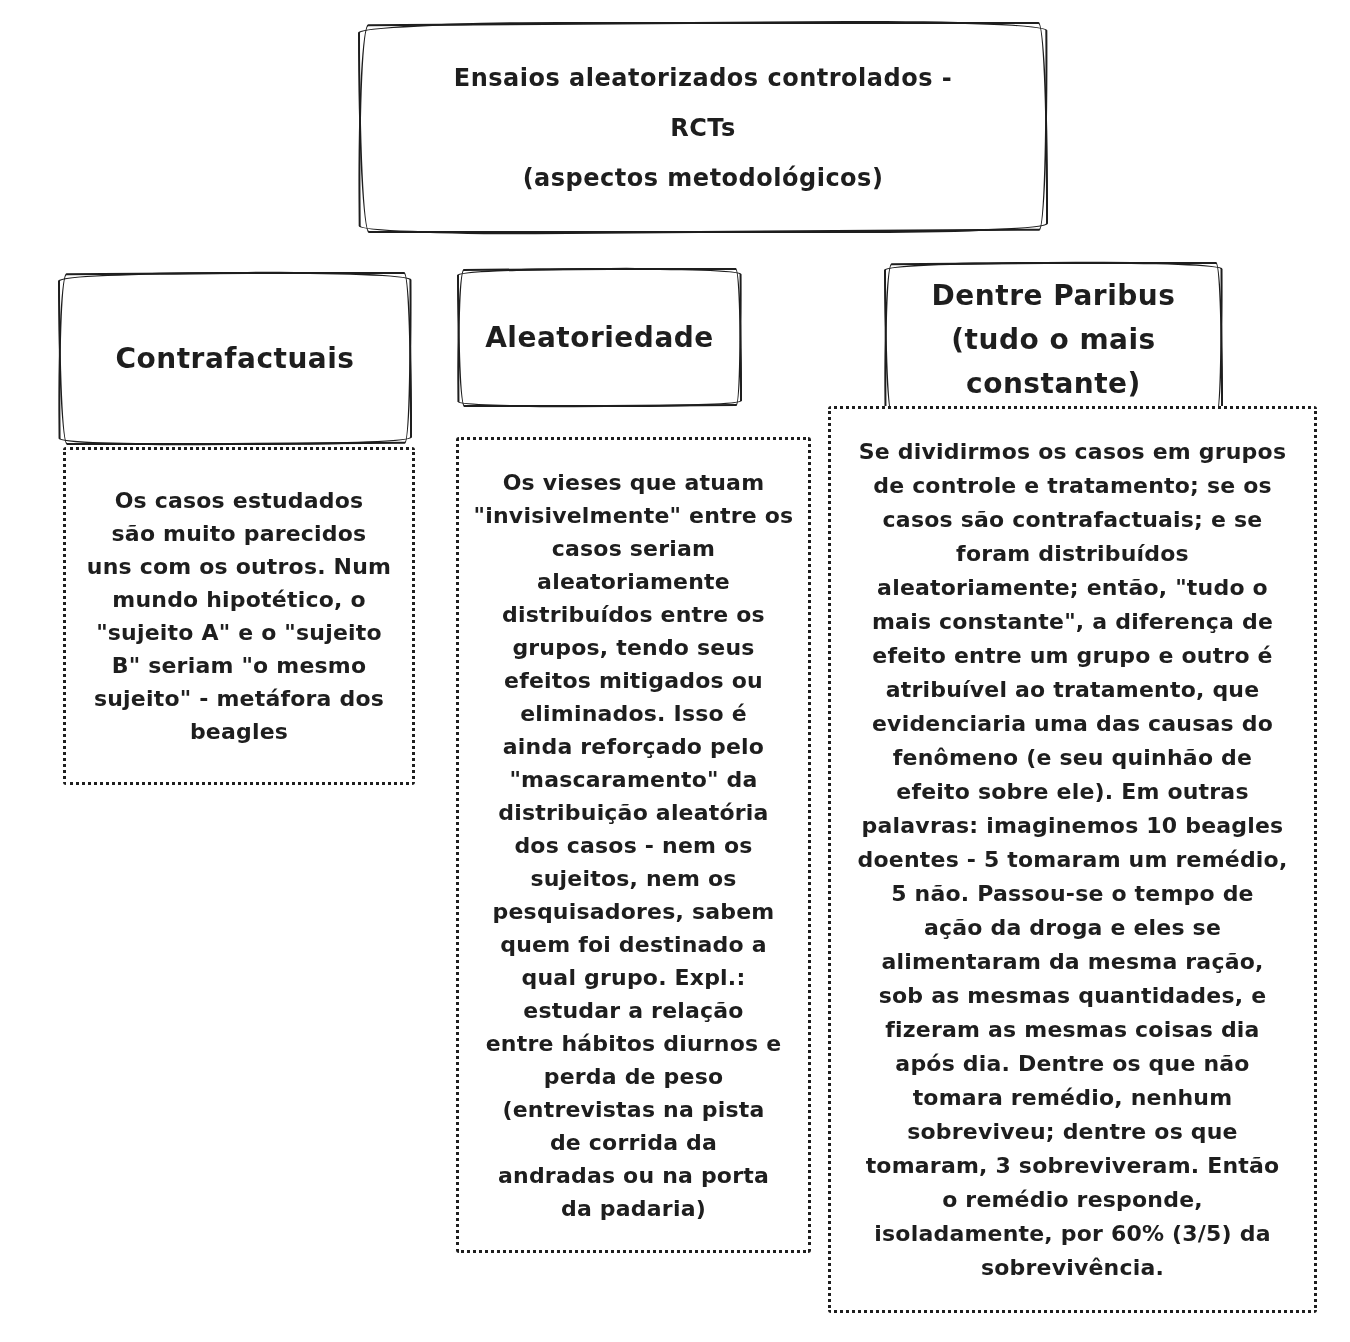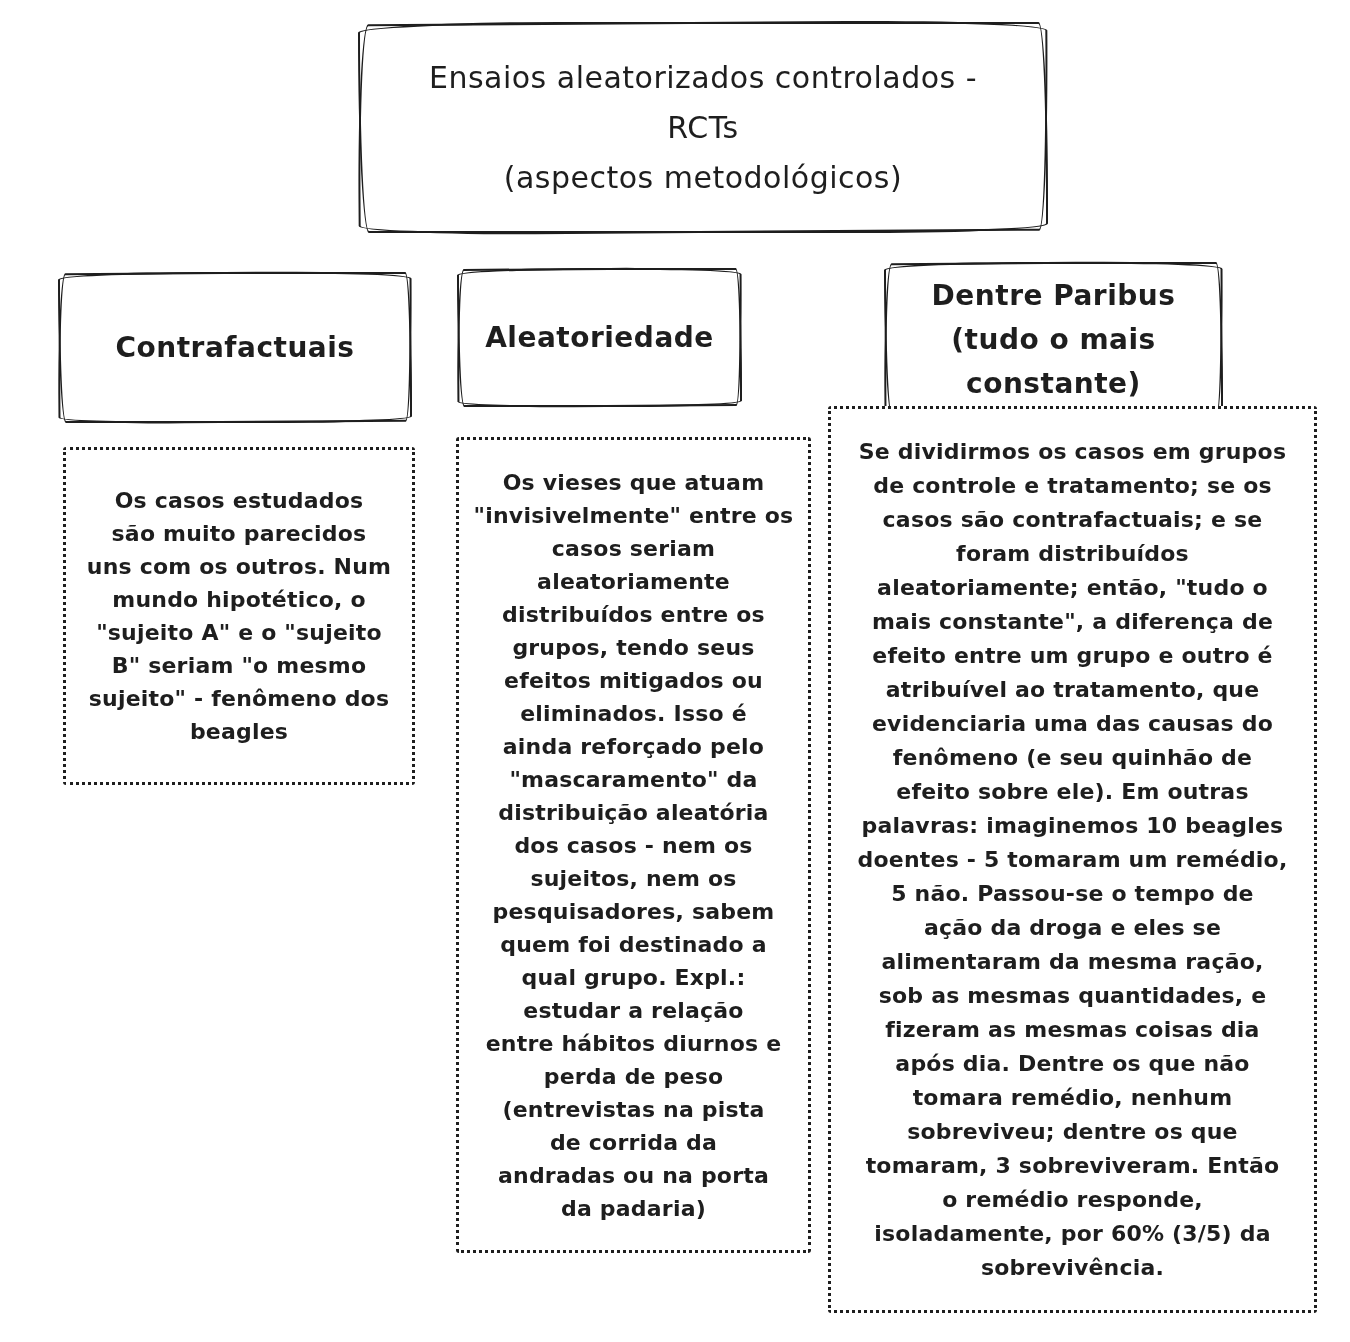--- a/index.html
+++ b/index.html
@@ -35,24 +35,24 @@
     border:3.4px dotted var(--ink);
     border-radius:3px;
     background:var(--bg);
     display:flex;align-items:center;justify-content:center;
     text-align:center;
   }
 
   .txt{white-space:pre-line;}
 
   .title-box{left:358px;top:22px;width:690px;height:211px;}
-  .title-box .txt{font-size:30px;line-height:50px;font-weight:normal;letter-spacing:.5px;}
+  .title-box .txt{font-size:24px;line-height:50px;font-weight:bold;letter-spacing:.5px;}
 
   .header-box .txt{font-size:28px;line-height:44px;font-weight:bold;letter-spacing:.5px;}
-  .h1{left:58px;top:272px;width:354px;height:151px;}
+  .h1{left:58px;top:272px;width:354px;height:173px;}
   .h2{left:457px;top:268px;width:285px;height:139px;}
   .h3{left:884px;top:262px;width:339px;height:155px;}
 
   .note-box .txt{font-size:22px;line-height:33px;font-weight:bold;letter-spacing:.2px;}
   .b1{left:63px;top:447px;width:352px;height:338px;}
   .b2{left:456px;top:437px;width:355px;height:816px;text-align:center;}
   .b3{left:828px;top:406px;width:489px;height:907px;}
   .b3 .txt{line-height:34px;}
 </style>
 </head>
@@ -80,21 +80,21 @@
 constante)</div>
   </div>
 
   <div class="dotted note-box b1">
     <div class="txt">Os casos estudados
 são muito parecidos
 uns com os outros. Num
 mundo hipotético, o
 "sujeito A" e o "sujeito
 B" seriam "o mesmo
-sujeito" - fenômeno dos
+sujeito" - metáfora dos
 beagles</div>
   </div>
 
   <div class="dotted note-box b2">
     <div class="txt">Os vieses que atuam
 "invisivelmente" entre os
 casos seriam
 aleatoriamente
 distribuídos entre os
 grupos, tendo seus

